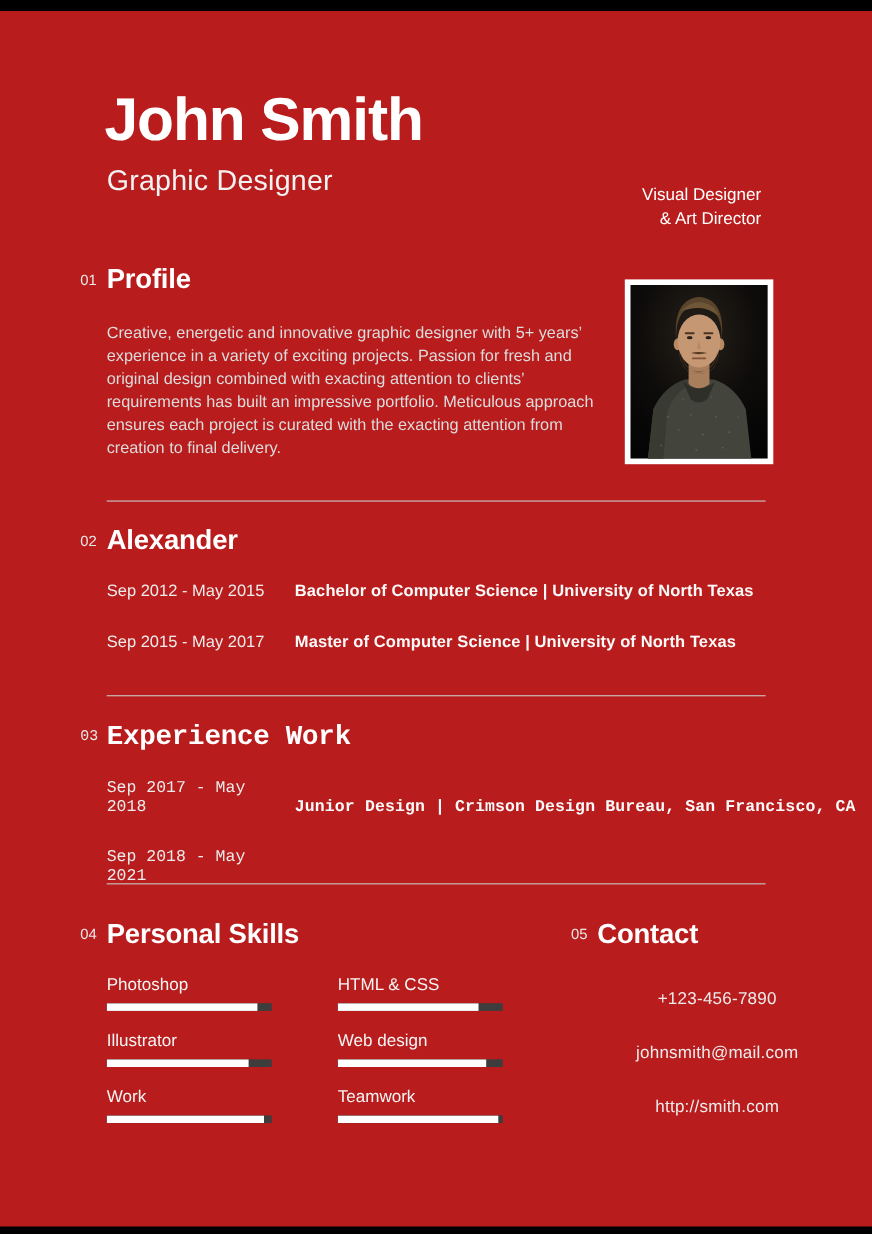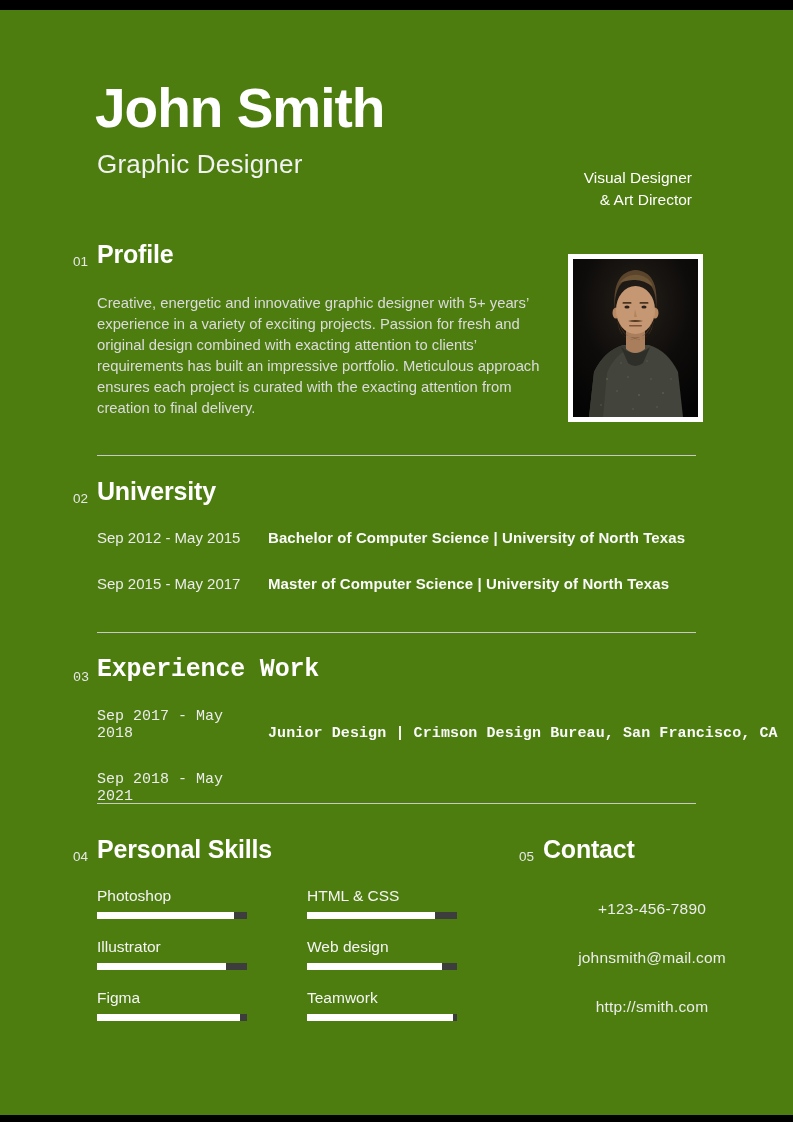--- a/index.html
+++ b/index.html
@@ -1,32 +1,32 @@
 <!DOCTYPE html>
 <html><head>
 <meta charset="utf-8">
 <style>
   html,body{margin:0;padding:0;background:#101010;}
   .page{
-    position:relative;width:793px;height:1122px;background:#4d7c0f;
+    position:relative;width:793px;height:1122px;background:#b91c1c;
     font-family:"Liberation Sans",sans-serif;overflow:hidden;
   }
   .edge-bar{position:absolute;left:0;width:793px;background:#000;}
   .edge-bar.top{top:0;height:10px;}
   .edge-bar.bottom{bottom:0;height:7px;}
 
   .name{position:absolute;left:95px;top:78px;font-size:55px;font-weight:bold;
     color:#ffffff;letter-spacing:-1px;line-height:1.1;}
   .job-title{position:absolute;left:97px;top:149px;font-size:26px;font-weight:400;
     color:#f2f2f2;letter-spacing:0.2px;}
   .tagline{position:absolute;right:101px;top:167px;text-align:right;
     font-size:15.5px;color:#ffffff;line-height:21.5px;font-weight:500;}
 
   .section{position:absolute;}
-  .sec-head{display:flex;align-items:flex-end;}
+  .sec-head{display:flex;align-items:center;}
   .sec-num{width:24px;flex:none;font-size:13.5px;color:#e8e8e8;padding-top:1px;}
   .sec-title{font-size:25px;font-weight:bold;color:#ffffff;letter-spacing:-0.2px;line-height:1.15;}
 
   #profile{left:73px;top:240px;width:478px;}
   .profile-body{margin-left:24px;margin-top:24px;width:446px;
     font-size:14.8px;line-height:21px;color:#dcdcdc;}
 
   .divider{position:absolute;left:97px;width:599px;height:0;border-top:1.5px solid #c9c9c9;}
   #divider-1{top:455px;}
   #divider-2{top:632px;}
@@ -132,21 +132,21 @@
       <path d="M42,52 C39,24 48,12 62.5,11 C78,12 86,24 83,52 C84,33 79,25 71,21 C65,18 57,18 51,22 C44,27 41,38 42,52 Z" fill="#5a452c"></path>
       <path d="M46,24 Q55,14 66,16 Q77,18 80,28 Q70,20 60,21 Q51,22 46,24 Z" fill="#6e5636"></path>
     </svg>
   </div>
 
   <div class="divider" id="divider-1"></div>
 
   <div class="section" id="education">
     <div class="sec-head">
       <span class="sec-num">02</span>
-      <span class="sec-title">University</span>
+      <span class="sec-title">Alexander</span>
     </div>
     <div class="rows">
       <div class="row">
         <span class="row-dates">Sep 2012 - May 2015</span>
         <span class="row-desc">Bachelor of Computer Science | University of North Texas</span>
       </div>
       <div class="row">
         <span class="row-dates">Sep 2015 - May 2017</span>
         <span class="row-desc">Master of Computer Science | University of North Texas</span>
       </div>
@@ -197,21 +197,21 @@
           <div class="skill-fill" style="width: 86%;"></div>
         </div>
       </div>
       <div class="skill">
         <div class="skill-label">Web design</div>
         <div class="skill-track">
           <div class="skill-fill" style="width: 90%;"></div>
         </div>
       </div>
       <div class="skill">
-        <div class="skill-label">Figma</div>
+        <div class="skill-label">Work</div>
         <div class="skill-track">
           <div class="skill-fill" style="width: 95%;"></div>
         </div>
       </div>
       <div class="skill">
         <div class="skill-label">Teamwork</div>
         <div class="skill-track">
           <div class="skill-fill" style="width: 97%;"></div>
         </div>
       </div>

